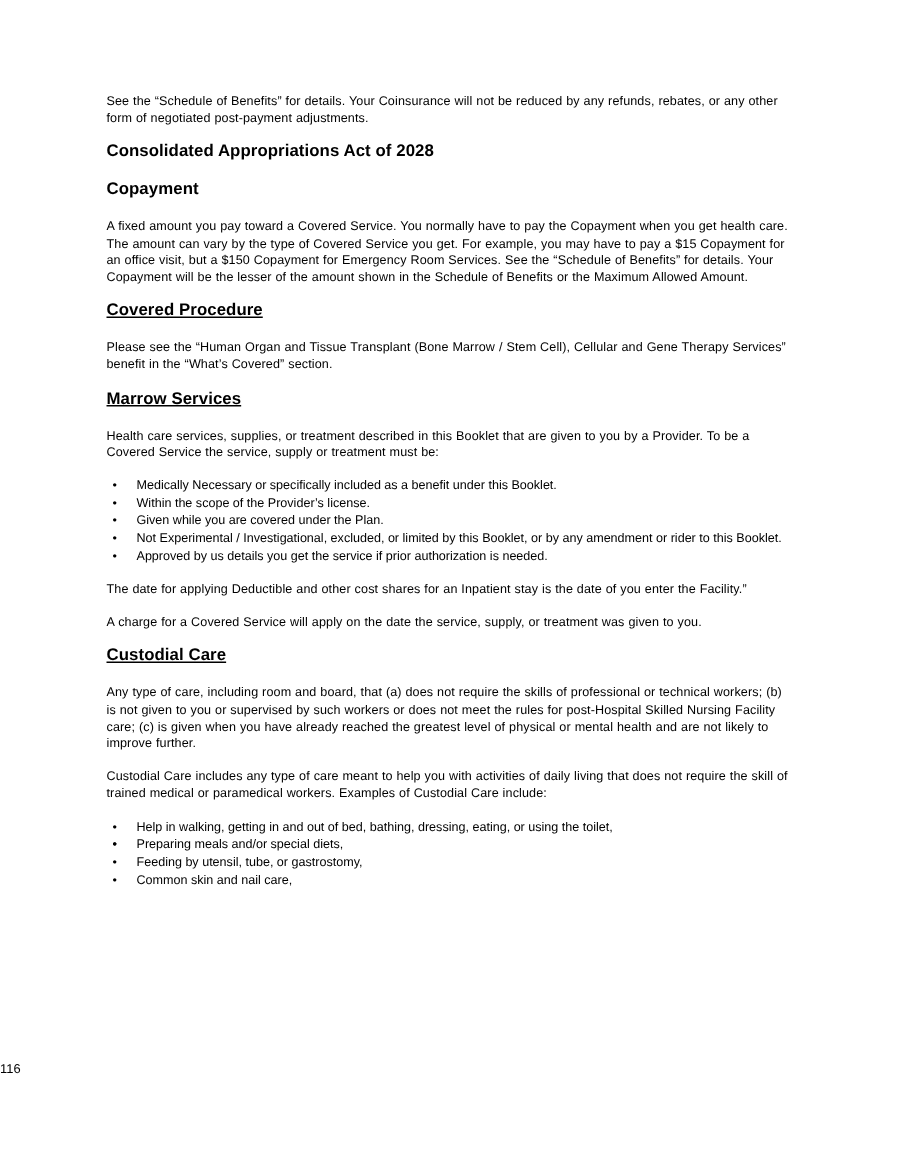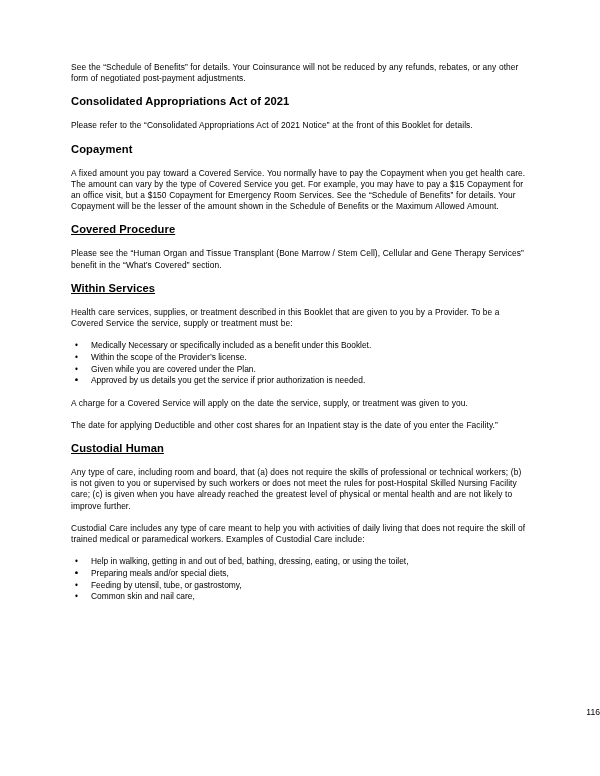--- a/index.html
+++ b/index.html
@@ -65,49 +65,48 @@
     left: 4px;
     top: 0;
     font-size: 8.4px;
     line-height: 11.2px;
   }
   .page-number {
     position: absolute;
     left: 0;
     right: 0;
     top: 707px;
-    text-align: right;
+    text-align: left;
     font-size: 8.6px;
     line-height: 11px;
   }
 </style>
 </head>
 <body>
 
 <div class="page">
   <div class="doc-body" id="doc-body">
       <p class="para">See the “Schedule of Benefits” for details.  Your Coinsurance will not be reduced by any refunds, rebates, or any other form of negotiated post-payment adjustments.</p>
-      <h2 class="heading sec-gap-top">Consolidated Appropriations Act of 2021</h2>
-      <p class="para">Please refer to the “Consolidated Appropriations Act of 2021 Notice” at the front of this Booklet for details.</p>
+      <h2 class="heading sec-gap-top">Consolidated Appropriations Act of 2028</h2>
       <h2 class="heading sec-gap-top">Copayment</h2>
       <p class="para">A fixed amount you pay toward a Covered Service. You normally have to pay the Copayment when you get health care.  The amount can vary by the type of Covered Service you get.  For example, you may have to pay a $15 Copayment for an office visit, but a $150 Copayment for Emergency Room Services. See the “Schedule of Benefits” for details. Your Copayment will be the lesser of the amount shown in the Schedule of Benefits or the Maximum Allowed Amount.</p>
       <h2 class="heading sec-gap-top-sm">Covered Procedure</h2>
       <p class="para">Please see the “Human Organ and Tissue Transplant (Bone Marrow / Stem Cell), Cellular and Gene Therapy Services” benefit in the “What’s Covered” section.</p>
-      <h2 class="heading sec-gap-top-sm">Within Services</h2>
+      <h2 class="heading sec-gap-top-sm">Marrow Services</h2>
       <p class="para">Health care services, supplies, or treatment described in this Booklet that are given to you by a Provider. To be a Covered Service the service, supply or treatment must be:</p>
       <ul class="bullets">
         <li><span class="bullet-dot">•</span><span>Medically Necessary or specifically included as a benefit under this Booklet.</span></li>
         <li><span class="bullet-dot">•</span><span>Within the scope of the Provider’s license.</span></li>
         <li><span class="bullet-dot">•</span><span>Given while you are covered under the Plan.</span></li>
-        <li><span class="bullet-dot">•</span></li>
+        <li><span class="bullet-dot">•</span><span>Not Experimental / Investigational, excluded, or limited by this Booklet, or by any amendment or rider to this Booklet.</span></li>
         <li><span class="bullet-dot">•</span><span>Approved by us details you get the service if prior authorization is needed.</span></li>
       </ul>
+      <p class="para">The date for applying Deductible and other cost shares for an Inpatient stay is the date of you enter the Facility.”</p>
       <p class="para">A charge for a Covered Service will apply on the date the service, supply, or treatment was given to you.</p>
-      <p class="para">The date for applying Deductible and other cost shares for an Inpatient stay is the date of you enter the Facility.”</p>
-      <h2 class="heading sec-gap-top-sm">Custodial Human</h2>
+      <h2 class="heading sec-gap-top-sm">Custodial Care</h2>
       <p class="para">Any type of care, including room and board, that (a) does not require the skills of professional or technical workers; (b) is not given to you or supervised by such workers or does not meet the rules for post-Hospital Skilled Nursing Facility care; (c) is given when you have already reached the greatest level of physical or mental health and are not likely to improve further.</p>
       <p class="para">Custodial Care includes any type of care meant to help you with activities of daily living that does not require the skill of trained medical or paramedical workers.  Examples of Custodial Care include:</p>
       <ul class="bullets">
         <li><span class="bullet-dot">•</span><span>Help in walking, getting in and out of bed, bathing, dressing, eating, or using the toilet,</span></li>
         <li><span class="bullet-dot">•</span></li>
         <li><span class="bullet-dot">•</span><span>Preparing meals and/or special diets,</span></li>
         <li><span class="bullet-dot">•</span><span>Feeding by utensil, tube, or gastrostomy,</span></li>
         <li><span class="bullet-dot">•</span><span>Common skin and nail care,</span></li>
       </ul>
     </div>

